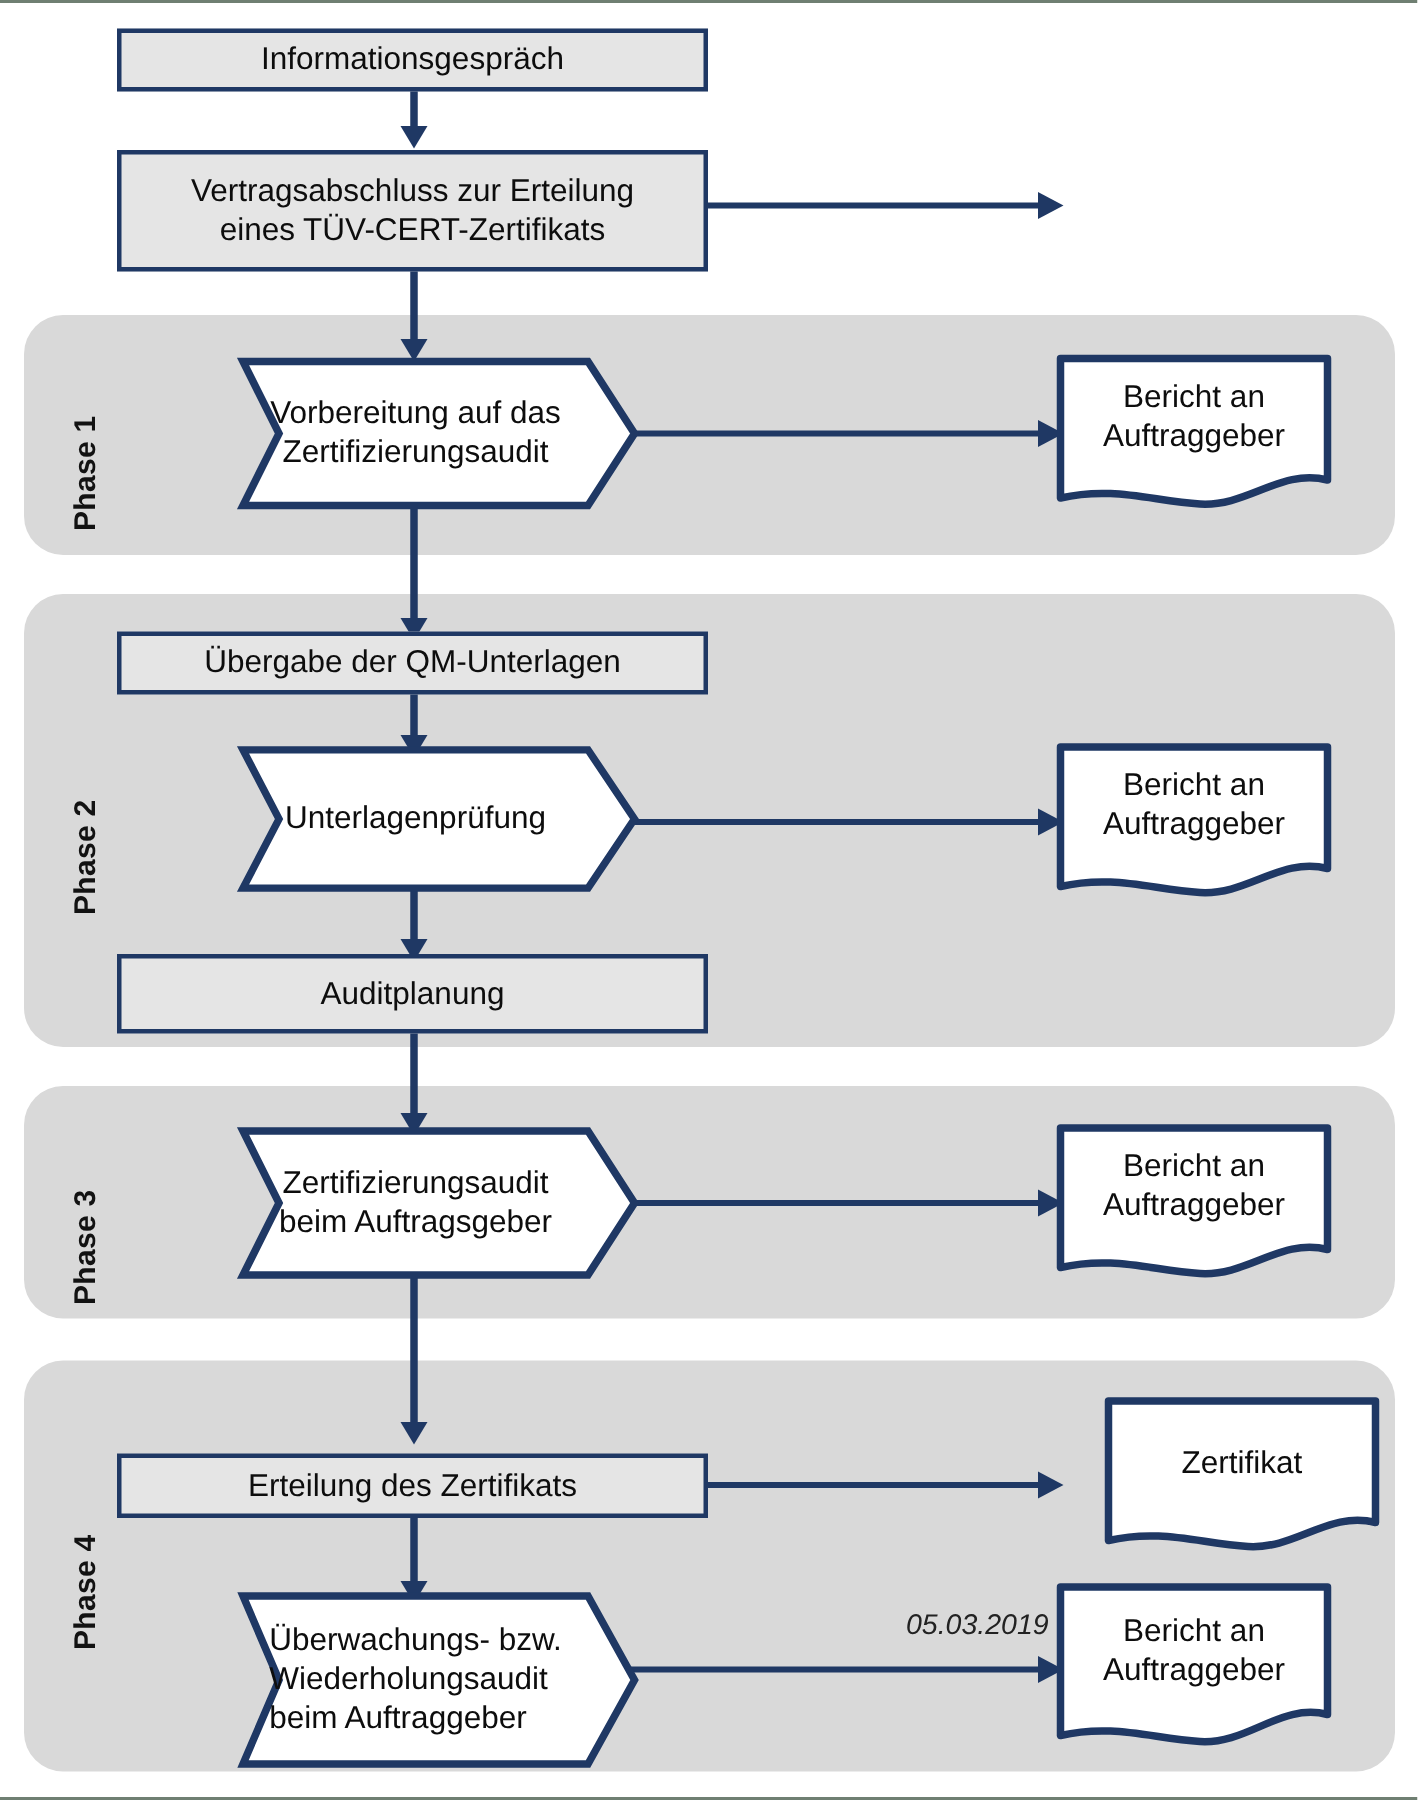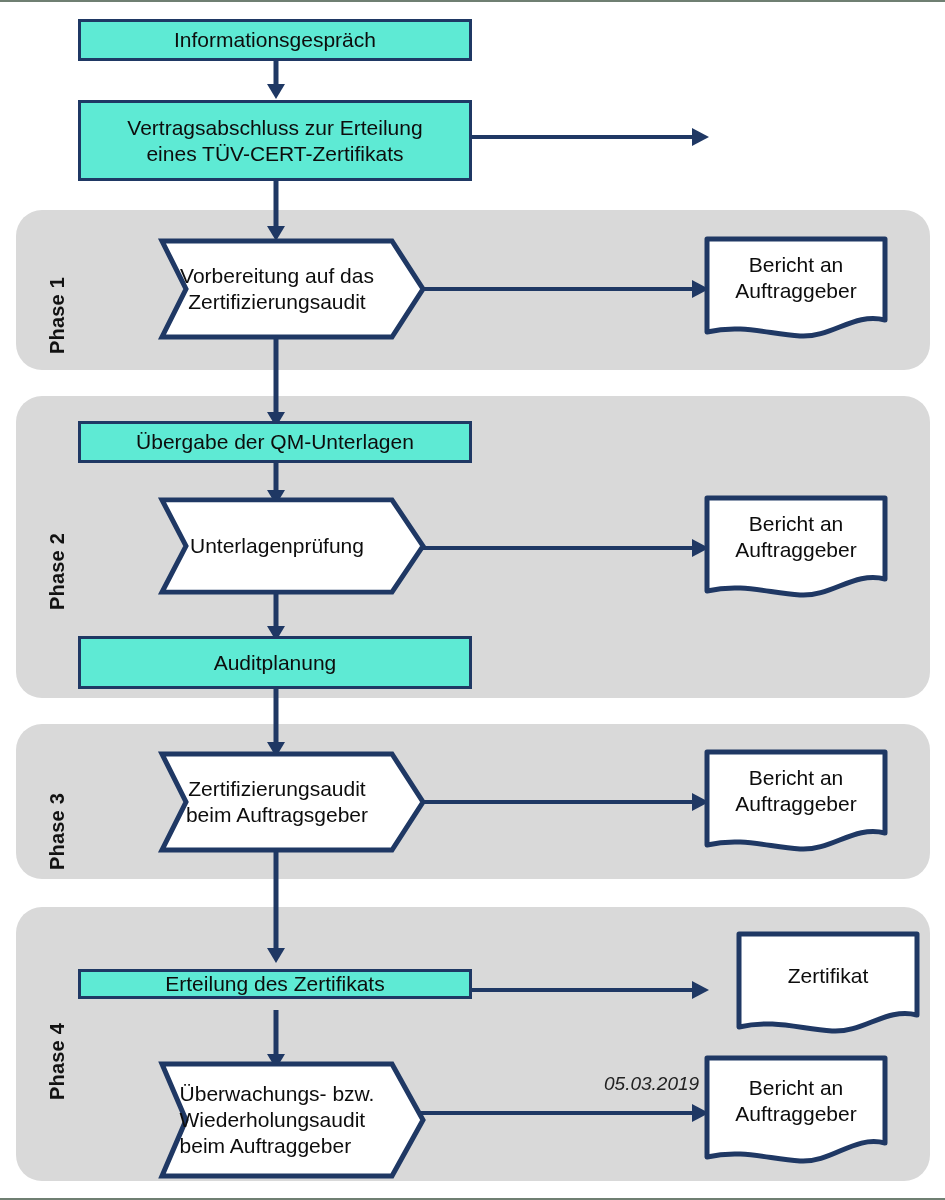--- a/index.html
+++ b/index.html
@@ -36,21 +36,21 @@
     letter-spacing:.2px;
     white-space:nowrap;
     transform-origin:left top;
     transform:rotate(-90deg);
   }
 
   
   .proc-box{
     position:absolute;
     box-sizing:border-box;
-    background:#5eead4;
+    background:#e5e5e5;
     border:3px solid #1f3864;
     display:flex;
     align-items:center;
     justify-content:center;
     text-align:center;
     color:#0d0d0d;
     font-size:21px;
     line-height:1.22;
     padding:2px 6px;
   }
@@ -234,21 +234,21 @@
   </div>
 
   <div class="proc-box" style="left:78px; top:419px; width:394px; height:42px;">
     <span>Übergabe der QM-Unterlagen</span>
   </div>
 
   <div class="proc-box" style="left:78px; top:634px; width:394px; height:53px;">
     <span>Auditplanung</span>
   </div>
 
-  <div class="proc-box" style="left:78px; top:967px; width:394px; height:30px;">
+  <div class="proc-box" style="left:78px; top:967px; width:394px; height:43px;">
     <span>Erteilung des Zertifikats</span>
   </div>
 
   <div class="hex-wrap" style="left:128px; top:236px; width:298px; height:102px;">
     <svg viewBox="0 0 298 102" preserveAspectRatio="none">
       <polygon points="34,3 264,3 295,51 264,99 34,99 58,51" fill="#ffffff" stroke="#1f3864" stroke-width="5" stroke-linejoin="miter"></polygon>
     </svg>
     <div class="hex-text">
       <span>
         <span>Vorbereitung auf das</span><br>

